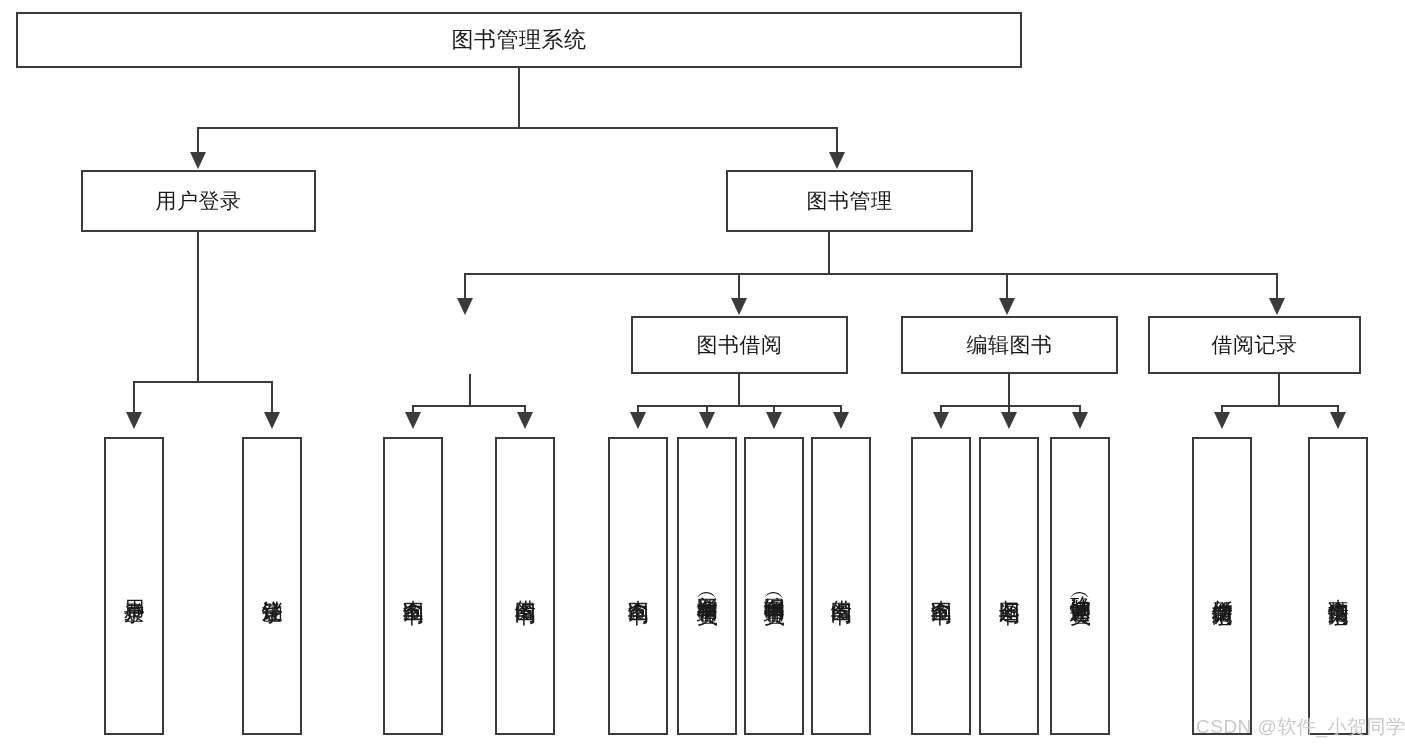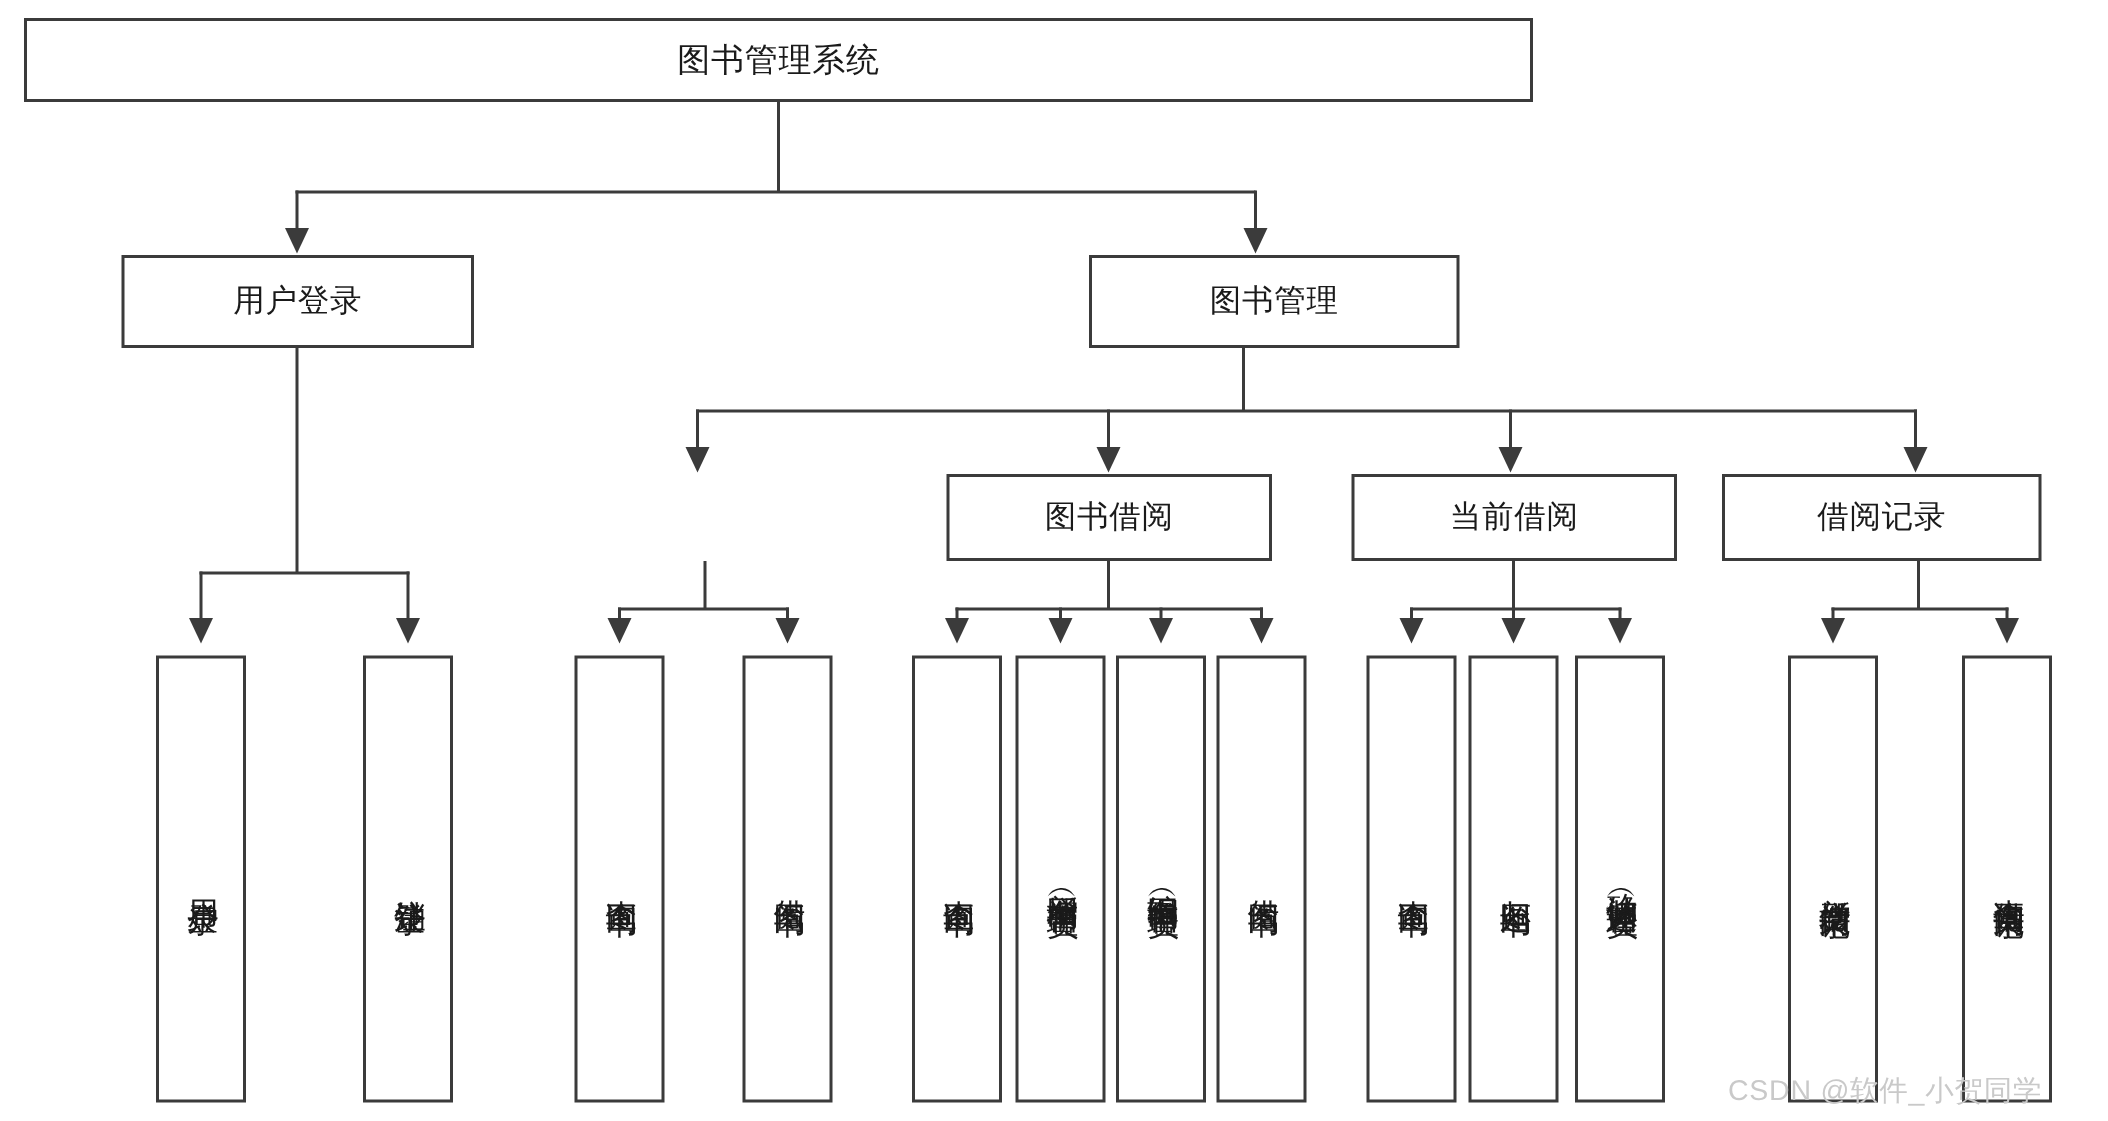--- a/index.html
+++ b/index.html
@@ -117,21 +117,21 @@
   <div class="conn v" style="left:1276px; top:273px; height:26px;"></div>
   <div class="arrow" style="left:457px; top:298px;"></div>
   <div class="arrow" style="left:731px; top:298px;"></div>
   <div class="arrow" style="left:999px; top:298px;"></div>
   <div class="arrow" style="left:1269px; top:298px;"></div>
 
   <div class="node h" style="left:631px; top:316px; width:217px; height:58px;">
     <span class="node-label">图书借阅</span>
   </div>
   <div class="node h" style="left:901px; top:316px; width:217px; height:58px;">
-    <span class="node-label">当前借阅</span>
+    <span class="node-label">编辑图书</span>
   </div>
   <div class="node h" style="left:1148px; top:316px; width:213px; height:58px;">
     <span class="node-label">借阅记录</span>
   </div>
 
   <div class="conn v" style="left:469px; top:374px; height:32px;"></div>
   <div class="conn h" style="left:412px; top:405px; width:114px;"></div>
   <div class="conn v" style="left:412px; top:405px; height:8px;"></div>
   <div class="conn v" style="left:524px; top:405px; height:8px;"></div>
   <div class="arrow" style="left:405px; top:412px;"></div>
@@ -201,15 +201,15 @@
     <span class="node-label">确认归还（管理员）</span>
   </div>
 
   <div class="node v" style="left:1192px; top:437px; width:60px; height:298px;">
     <span class="node-label">新增借阅记录</span>
   </div>
   <div class="node v" style="left:1308px; top:437px; width:60px; height:298px;">
     <span class="node-label">查询借阅记录</span>
   </div>
 
-  <div class="watermark" style="left:1152px; top:714px;">CSDN @软件_小贺同学</div>
+  <div class="watermark" style="left:1196px; top:714px;">CSDN @软件_小贺同学</div>
 
 </div>
 
 </body></html>

